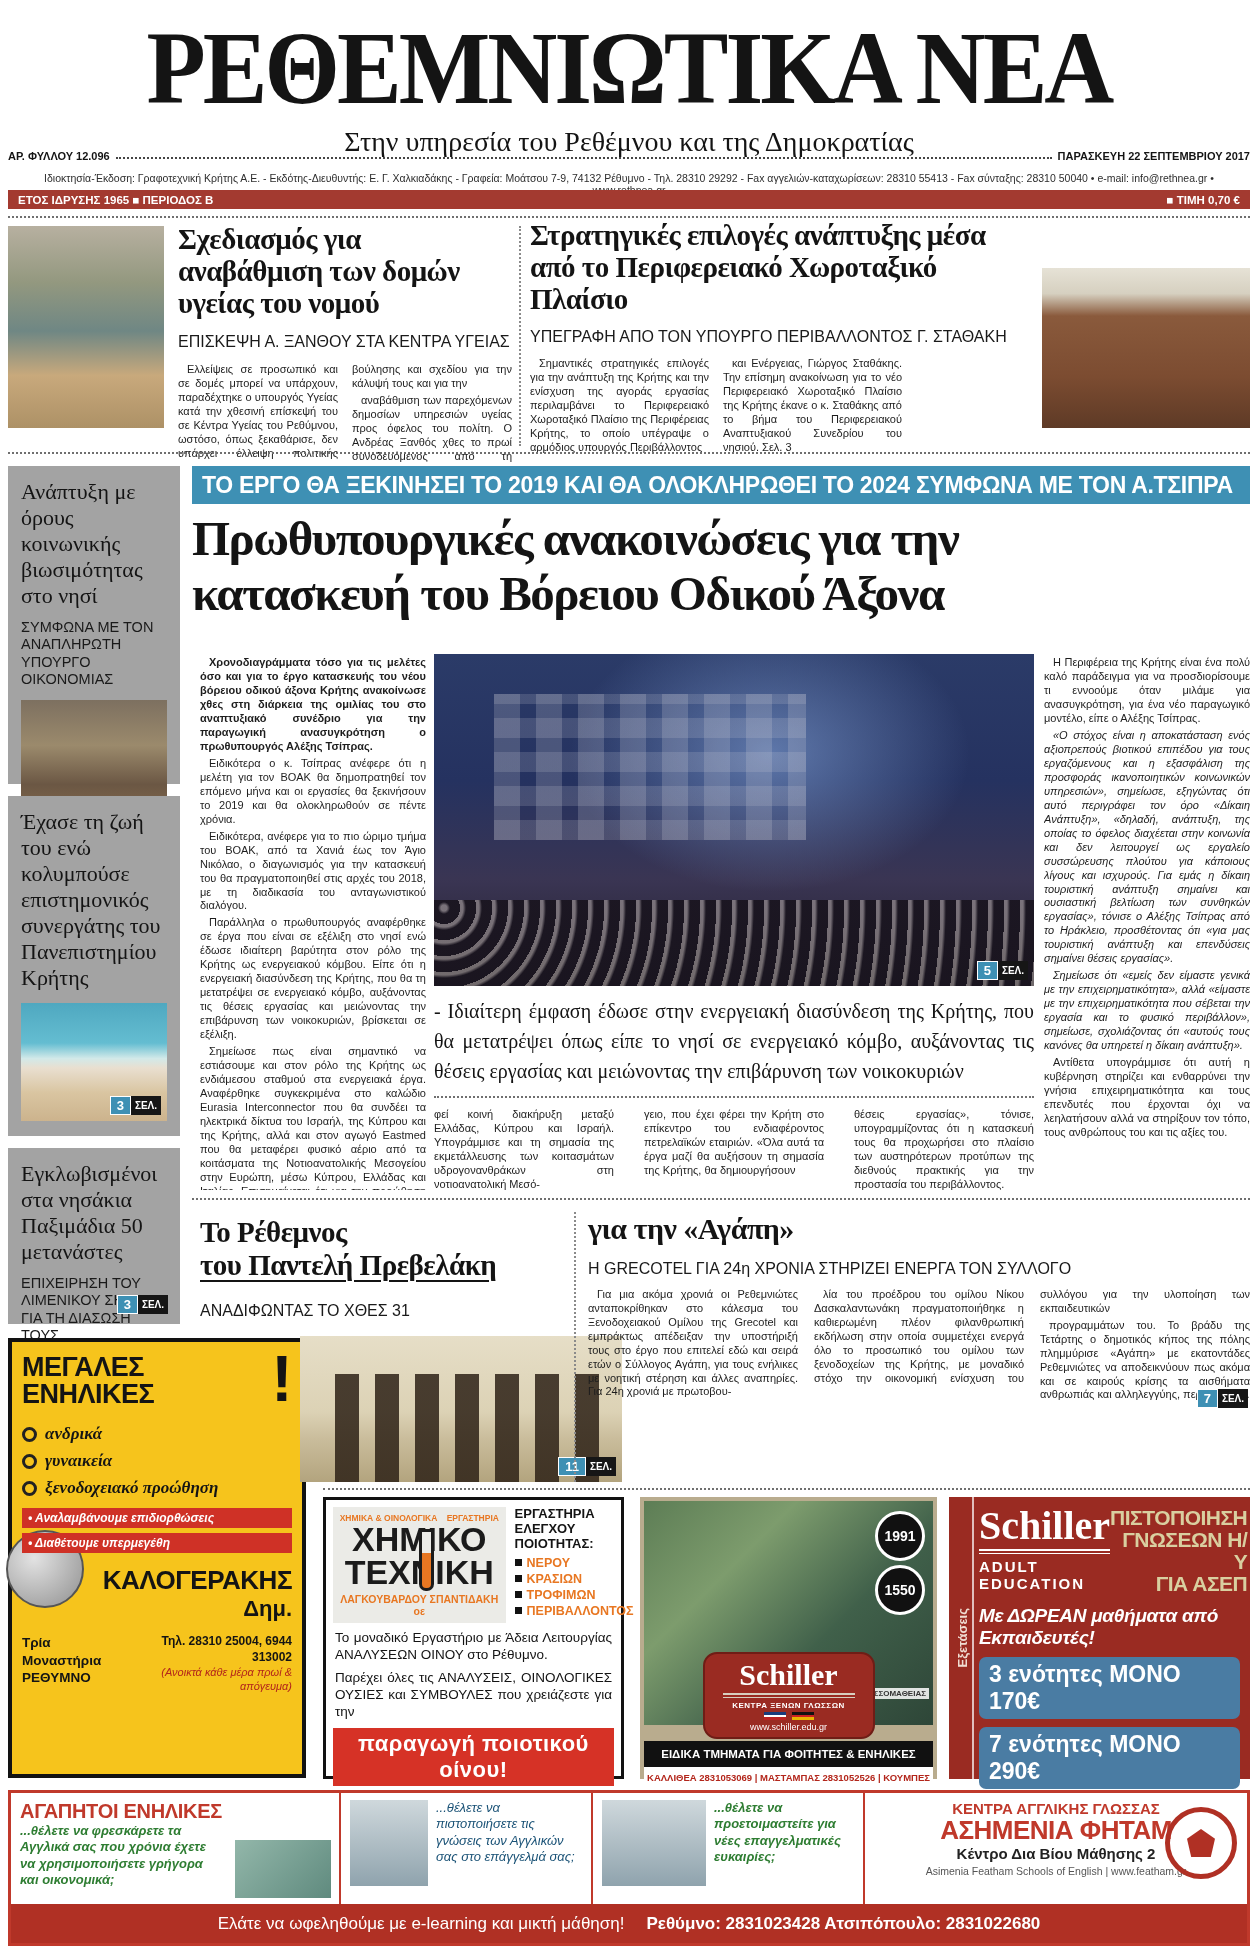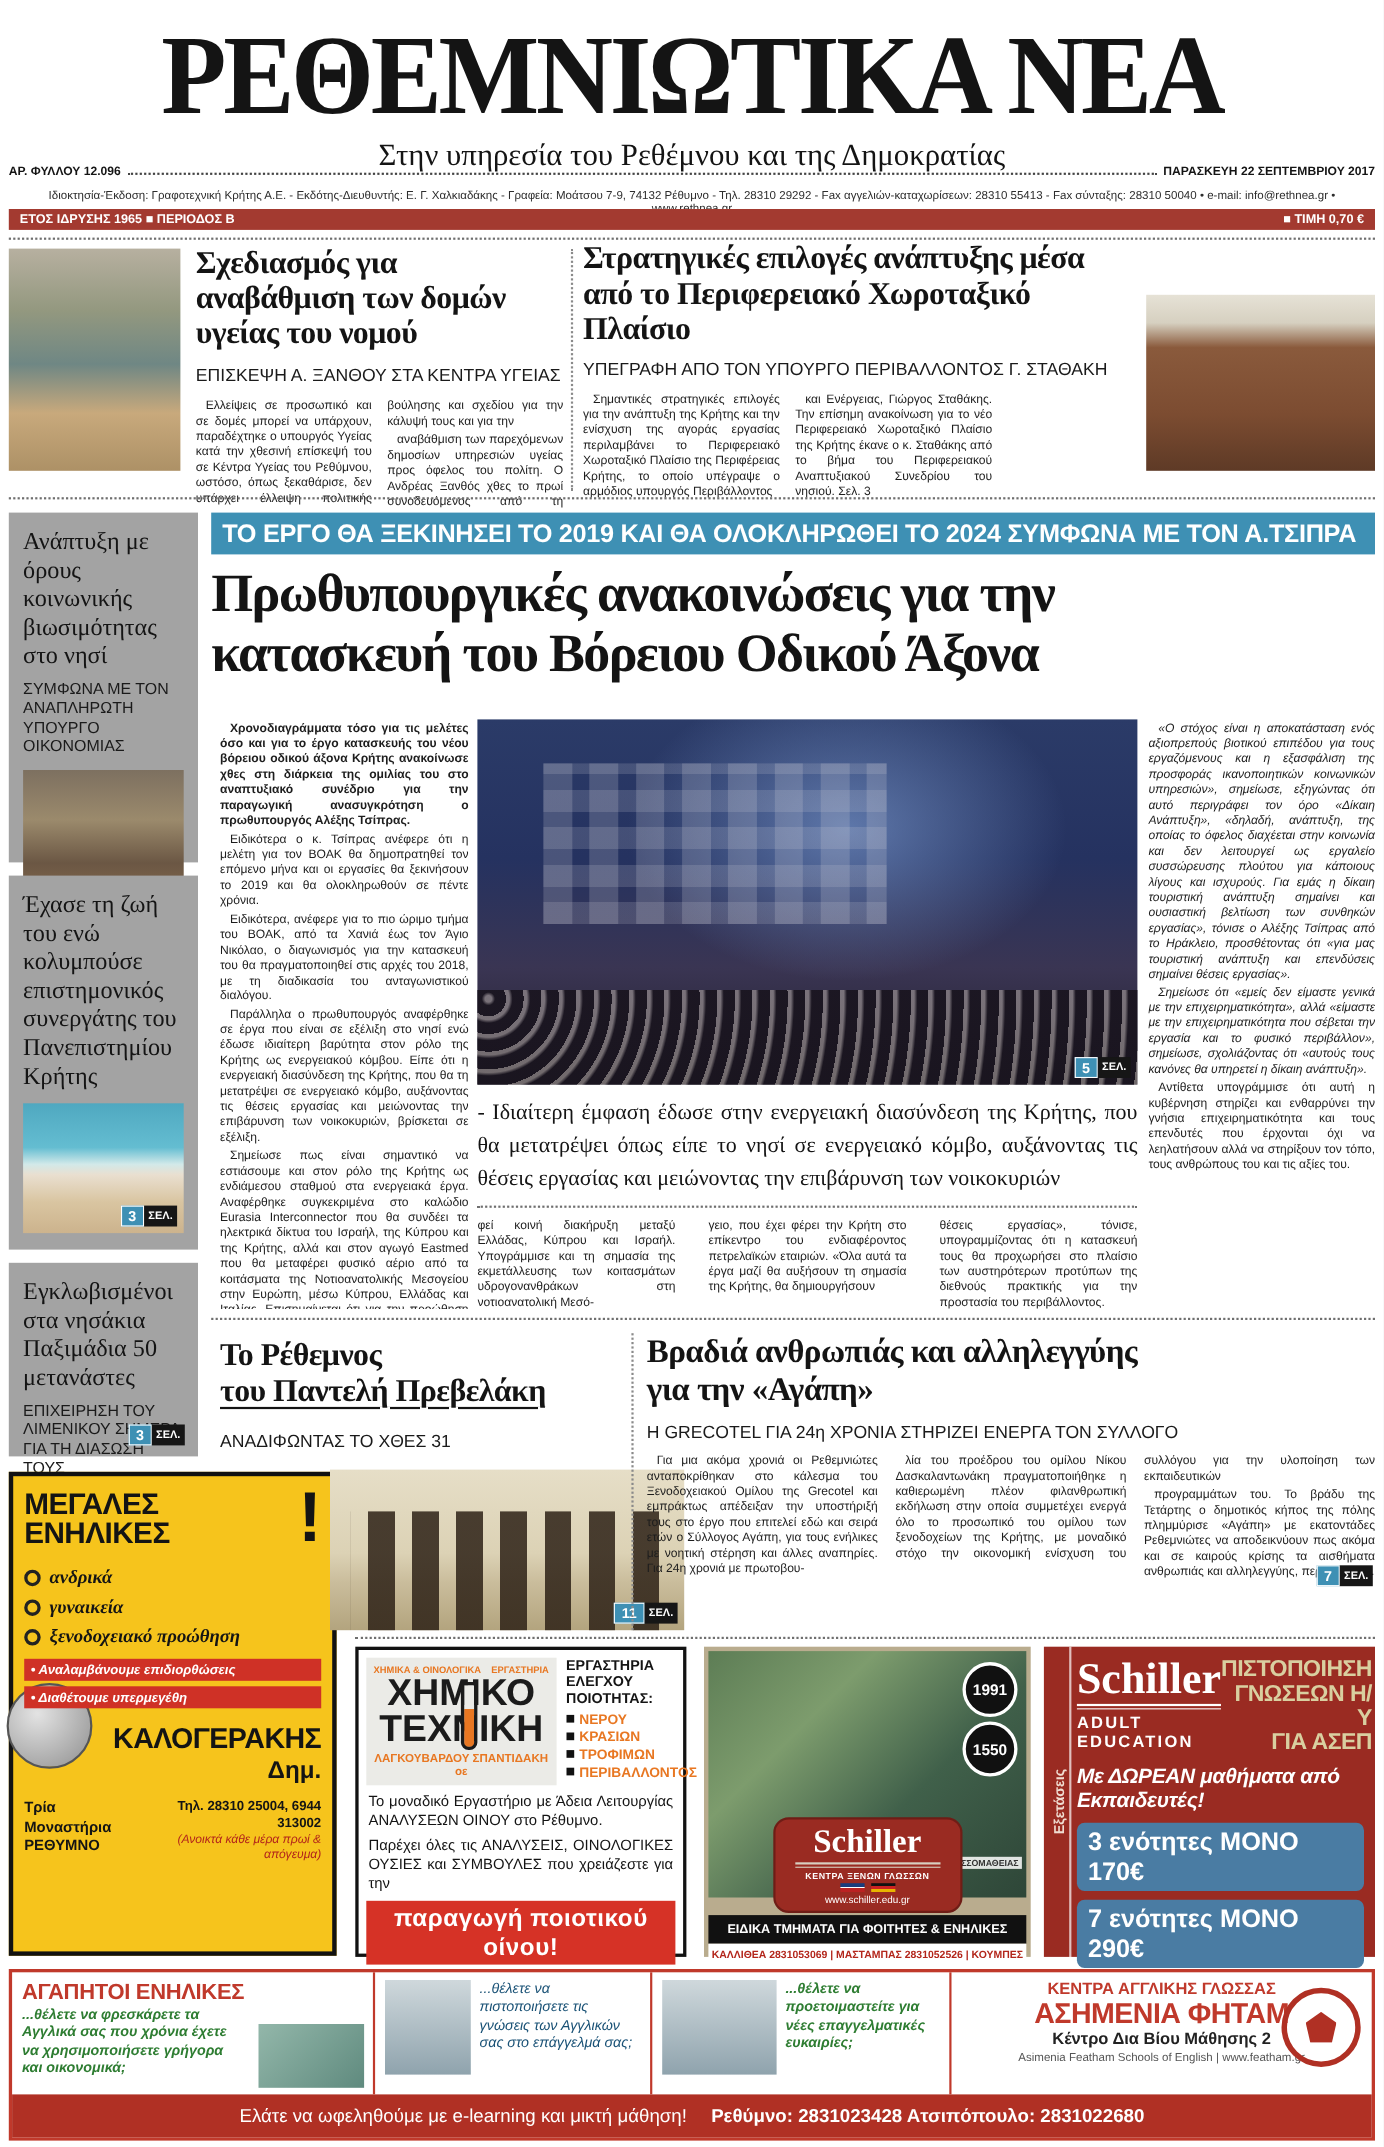--- a/index.html
+++ b/index.html
@@ -308,20 +308,21 @@
   <div class="abs caption serif" style="left:434px;top:996px;width:600px;height:92px;">- Ιδιαίτερη έμφαση έδωσε στην ενεργειακή διασύνδεση της Κρήτης, που θα μετατρέψει όπως είπε το νησί σε ενεργειακό κόμβο, αυξάνοντας τις θέσεις εργασίας και μειώνοντας την επιβάρυνση των νοικοκυριών</div>
   <div class="abs hdot" style="left:434px;top:1096px;width:600px;"></div>
 
   <div class="abs bel btxt" style="left:434px;top:1108px;width:600px;height:82px;overflow:hidden;">
     <div>φεί κοινή διακήρυξη μεταξύ Ελλάδας, Κύπρου και Ισραήλ. Υπογράμμισε και τη σημασία της εκμετάλλευσης των κοιτασμάτων υδρογονανθράκων στη νοτιοανατολική Μεσό-</div>
     <div>γειο, που έχει φέρει την Κρήτη στο επίκεντρο του ενδιαφέροντος πετρελαϊκών εταιριών. «Όλα αυτά τα έργα μαζί θα αυξήσουν τη σημασία της Κρήτης, θα δημιουργήσουν</div>
     <div>θέσεις εργασίας», τόνισε, υπογραμμίζοντας ότι η κατασκευή τους θα προχωρήσει στο πλαίσιο των αυστηρότερων προτύπων της διεθνούς πρακτικής για την προστασία του περιβάλλοντος.</div>
   </div>
 
   <div class="abs btxt mcol" style="left:1044px;top:656px;width:206px;height:534px;">
+    <p>Η Περιφέρεια της Κρήτης είναι ένα πολύ καλό παράδειγμα για να προσδιορίσουμε τι εννοούμε όταν μιλάμε για ανασυγκρότηση, για ένα νέο παραγωγικό μοντέλο, είπε ο Αλέξης Τσίπρας.</p>
     <p class="it">«Ο στόχος είναι η αποκατάσταση ενός αξιοπρεπούς βιοτικού επιπέδου για τους εργαζόμενους και η εξασφάλιση της προσφοράς ικανοποιητικών κοινωνικών υπηρεσιών», σημείωσε, εξηγώντας ότι αυτό περιγράφει τον όρο «Δίκαιη Ανάπτυξη», «δηλαδή, ανάπτυξη, της οποίας το όφελος διαχέεται στην κοινωνία και δεν λειτουργεί ως εργαλείο συσσώρευσης πλούτου για κάποιους λίγους και ισχυρούς. Για εμάς η δίκαιη τουριστική ανάπτυξη σημαίνει και ουσιαστική βελτίωση των συνθηκών εργασίας», τόνισε ο Αλέξης Τσίπρας από το Ηράκλειο, προσθέτοντας ότι «για μας τουριστική ανάπτυξη και επενδύσεις σημαίνει θέσεις εργασίας».</p>
     <p class="it">Σημείωσε ότι «εμείς δεν είμαστε γενικά με την επιχειρηματικότητα», αλλά «είμαστε με την επιχειρηματικότητα που σέβεται την εργασία και το φυσικό περιβάλλον», σημείωσε, σχολιάζοντας ότι «αυτούς τους κανόνες θα υπηρετεί η δίκαιη ανάπτυξη».</p>
     <p>Αντίθετα υπογράμμισε ότι αυτή η κυβέρνηση στηρίζει και ενθαρρύνει την γνήσια επιχειρηματικότητα και τους επενδυτές που έρχονται όχι να λεηλατήσουν αλλά να στηρίξουν τον τόπο, τους ανθρώπους του και τις αξίες του.</p>
   </div>
 
   <div class="abs hdot" style="left:192px;top:1198px;width:1058px;"></div>
 
   <div class="abs" style="left:200px;top:1216px;width:368px;">
     <h2 class="h-low serif">
       <span style="display:block;">Το Ρέθεμνος</span>
@@ -334,21 +335,20 @@
     <span class="badge badge-abs">
       <span class="num">11</span>
       <span class="sel">ΣΕΛ.</span>
     </span>
   </div>
 
   <div class="abs vdot" style="left:574px;top:1212px;height:270px;"></div>
 
   <div class="abs" style="left:588px;top:1212px;width:662px;">
     <h2 class="h-low serif" style="font-size:30px;">
-      <span style="display:block;">Βραδιά ανθρωπιάς και αλληλεγγύης</span>
       <span style="display:block;">για την «Αγάπη»</span>
     </h2>
     <div class="kick" style="margin-top:12px;">Η GRECOTEL ΓΙΑ 24η ΧΡΟΝΙΑ ΣΤΗΡΙΖΕΙ ΕΝΕΡΓΑ ΤΟΝ ΣΥΛΛΟΓΟ</div>
     <div class="cols3 btxt" style="margin-top:10px;height:116px;">
       <p>Για μια ακόμα χρονιά οι Ρεθεμνιώτες ανταποκρίθηκαν στο κάλεσμα του Ξενοδοχειακού Ομίλου της Grecotel και εμπράκτως απέδειξαν την υποστήριξή τους στο έργο που επιτελεί εδώ και σειρά ετών ο Σύλλογος Αγάπη, για τους ενήλικες με νοητική στέρηση και άλλες αναπηρίες. Για 24η χρονιά με πρωτοβου-</p>
       <p>λία του προέδρου του ομίλου Νίκου Δασκαλαντωνάκη πραγματοποιήθηκε η καθιερωμένη πλέον φιλανθρωπική εκδήλωση στην οποία συμμετέχει ενεργά όλο το προσωπικό του ομίλου των ξενοδοχείων της Κρήτης, με μοναδικό στόχο την οικονομική ενίσχυση του συλλόγου για την υλοποίηση των εκπαιδευτικών</p>
       <p>προγραμμάτων του. Το βράδυ της Τετάρτης ο δημοτικός κήπος της πόλης πλημμύρισε «Αγάπη» με εκατοντάδες Ρεθεμνιώτες να αποδεικνύουν πως ακόμα και σε καιρούς κρίσης τα αισθήματα ανθρωπιάς και αλληλεγγύης, περισσεύουν.</p>
     </div>
     <span class="badge" style="position:absolute;right:2px;bottom:-4px;">
       <span class="num">7</span>

